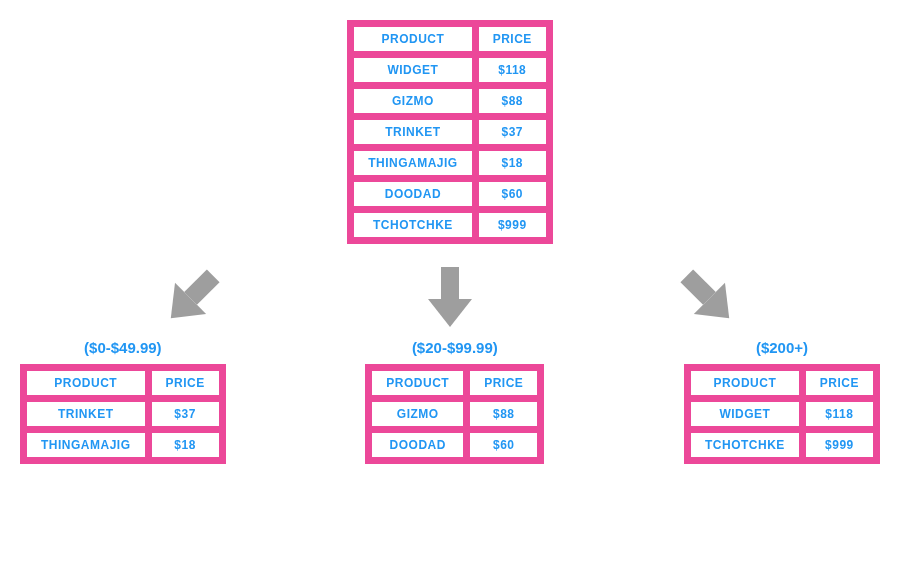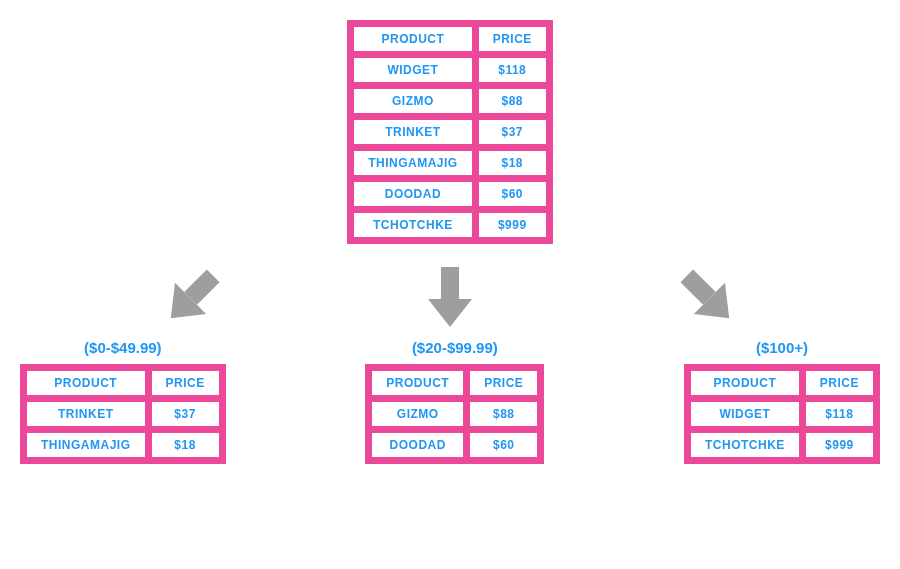--- a/index.html
+++ b/index.html
@@ -239,21 +239,21 @@
               <td>$88</td>
             </tr>
             <tr>
               <td>DOODAD</td>
               <td>$60</td>
             </tr>
           </tbody>
         </table>
       </div>
       <div class="bottom-section">
-        <div class="section-label">($100+)</div>
+        <div class="section-label">($200+)</div>
         <table class="data-table">
           <thead>
             <tr>
               <th>PRODUCT</th>
               <th>PRICE</th>
             </tr>
           </thead>
           <tbody>
             <tr>
               <td>WIDGET</td>

